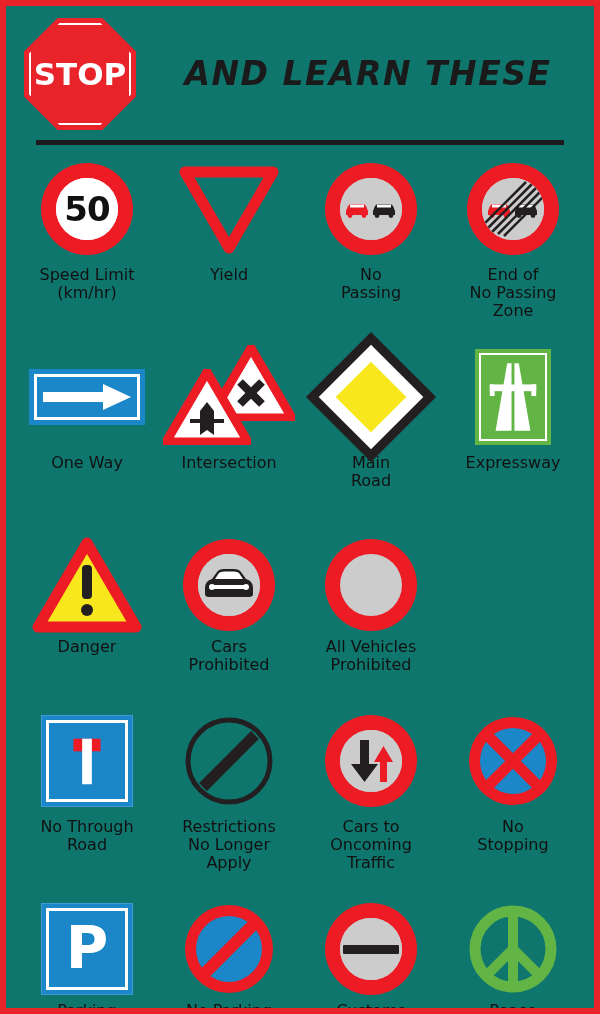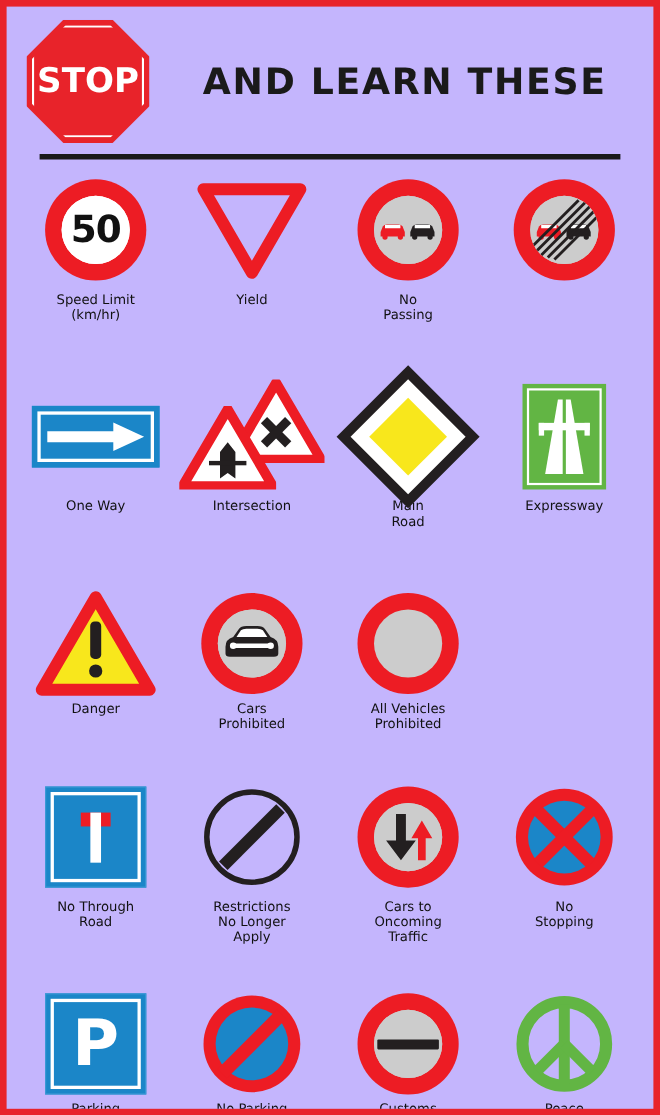--- a/index.html
+++ b/index.html
@@ -7,21 +7,21 @@
     margin: 0; padding: 0;
     background: #ffffff;
   }
   body {
     font-family: "DejaVu Sans", "Liberation Sans", sans-serif;
   }
   .poster {
     position: relative;
     width: 600px;
     height: 1014px;
-    background: #c4b5fd;
+    background: #0f766e;
     border: 6px solid #e8232a;
     overflow: hidden;
   }
 
   
   .header {
     display: flex;
     align-items: center;
     padding: 10px 18px 0 18px;
     height: 126px;
@@ -50,20 +50,21 @@
     color: #ffffff;
     font-weight: bold;
     font-size: 31px;
     letter-spacing: 0px;
     font-family: "DejaVu Sans", sans-serif;
   }
   .title-block {
     flex: 1;
     text-align: center;
     padding-left: 24px;
+    font-style: italic;
   }
   .title-line {
     color: #1a1a1a;
     font-weight: bold;
     font-size: 33px;
     line-height: 1.16;
     letter-spacing: 1.5px;
     font-family: "DejaVu Sans", sans-serif;
   }
   .divider {
@@ -96,21 +97,21 @@
     justify-content: center;
     position: relative;
     width: 100%;
   }
   .r3 .sign-box { height: 96px; }
   .r5 .sign-box { height: 96px; }
   .label {
     margin-top: 5px;
     text-align: center;
     color: #111111;
-    font-size: 12px;
+    font-size: 16px;
     line-height: 1.14;
     font-family: "DejaVu Sans", sans-serif;
     white-space: pre-line;
   }
 
   
   .ring {
     width: 92px; height: 92px; border-radius: 50%;
     background: #ed1c24;
     display: flex; align-items: center; justify-content: center;
@@ -314,20 +315,23 @@
                 <line x1="-2" y1="50" x2="44" y2="4"></line>
                 <line x1="4" y1="52" x2="50" y2="6"></line>
                 <line x1="10" y1="54" x2="56" y2="8"></line>
                 <line x1="16" y1="56" x2="62" y2="10"></line>
                 <line x1="22" y1="58" x2="68" y2="12"></line>
               </g>
             </svg>
           </div>
         </div>
       </div>
+      <div class="label">End of
+No Passing
+Zone</div>
     </div>
   </div>
 
   <div class="grid r2">
 
     <div class="cell">
       <div class="sign-box">
         <div class="oneway">
           <div class="oneway-inner">
             <svg viewBox="0 0 96 30" width="96" height="30">

